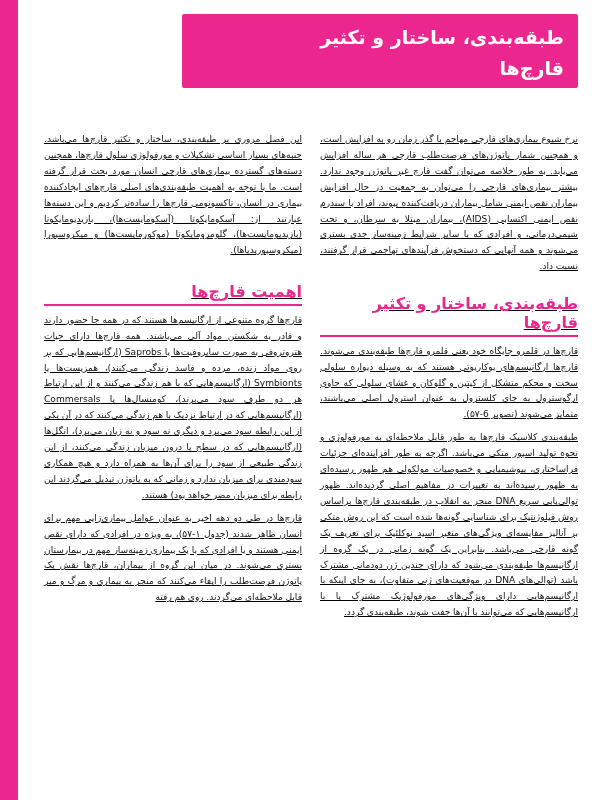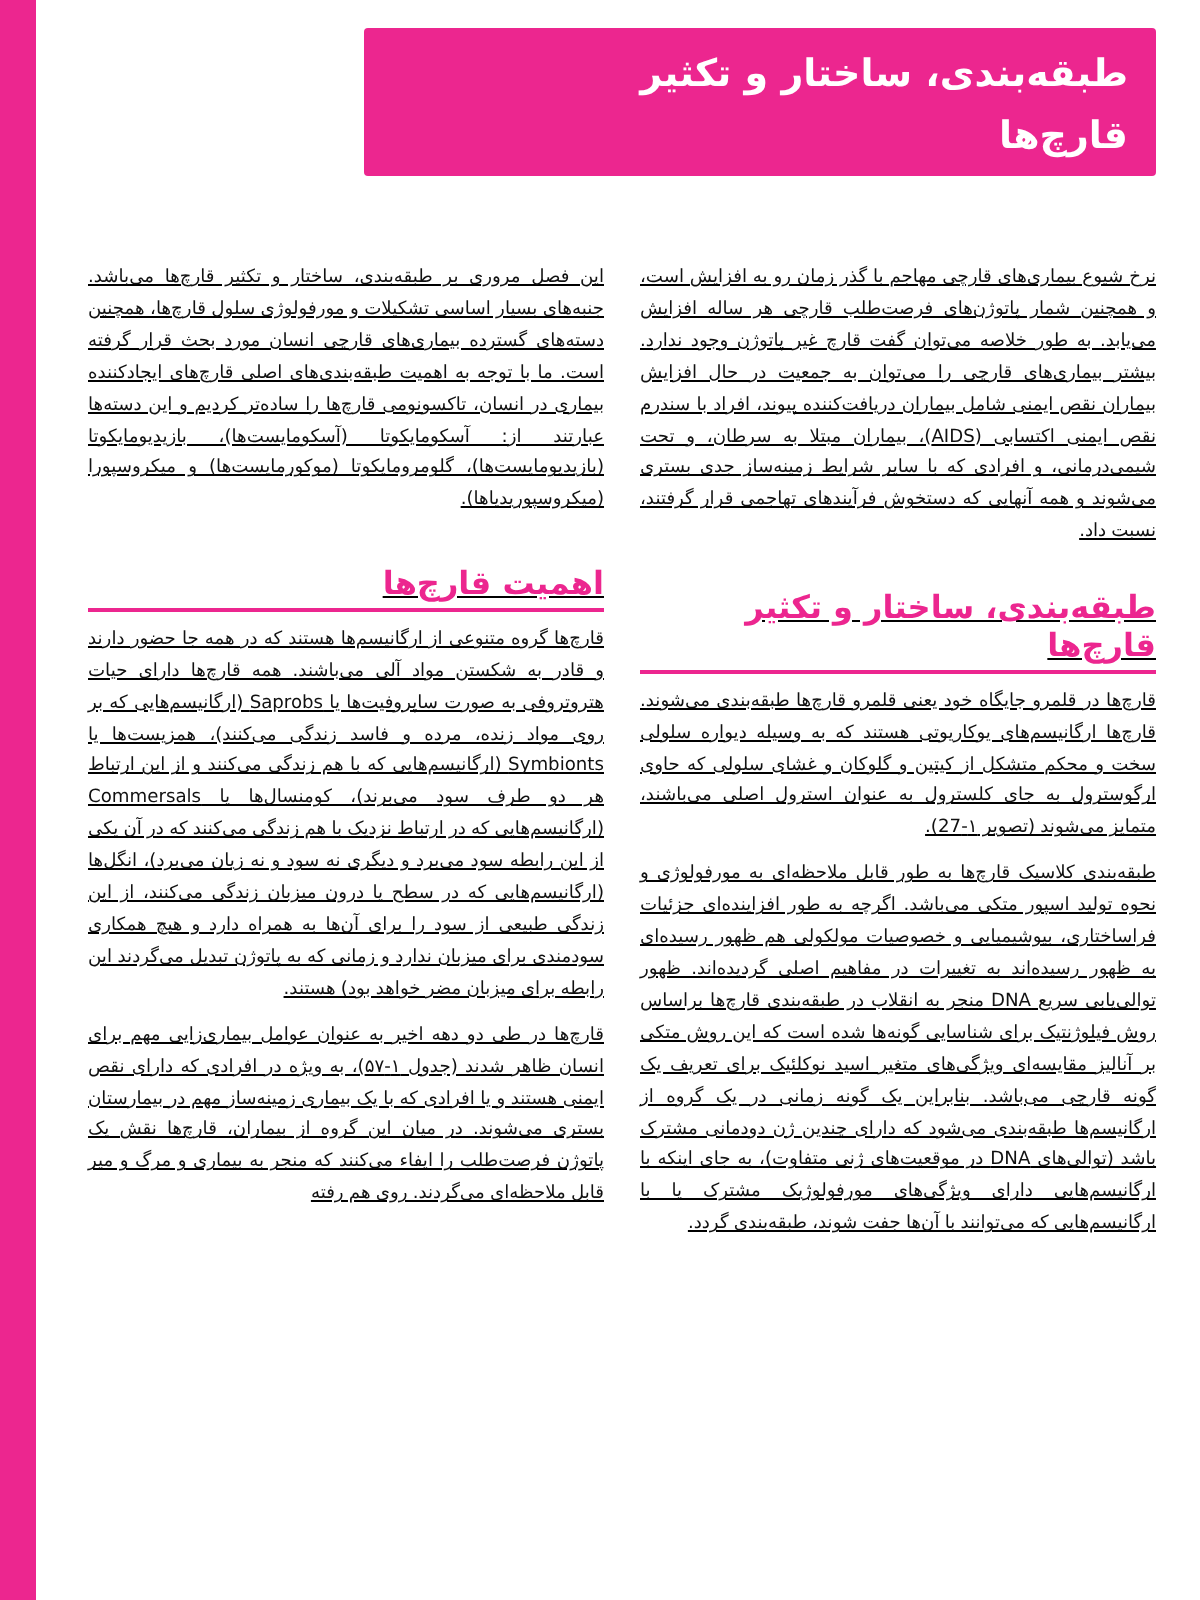--- a/index.html
+++ b/index.html
@@ -131,21 +131,21 @@
       <div class="chapter-number">۵۷</div>
     </div>
 
     <div class="columns">
 
       <div class="col">
         <p class="para">نرخ شیوع بیماری‌های قارچی مهاجم با گذر زمان رو به افزایش است، و همچنین شمار پاتوژن‌های فرصت‌طلب قارچی هر ساله افزایش می‌یابد. به طور خلاصه می‌توان گفت قارچ غیر پاتوژن وجود ندارد. بیشتر بیماری‌های قارچی را می‌توان به جمعیت در حال افزایش بیماران نقص ایمنی شامل بیماران دریافت‌کننده پیوند، افراد با سندرم نقص ایمنی اکتسابی (AIDS)، بیماران مبتلا به سرطان، و تحت شیمی‌درمانی، و افرادی که با سایر شرایط زمینه‌ساز جدی بستری می‌شوند و همه آنهایی که دستخوش فرآیندهای تهاجمی قرار گرفتند، نسبت داد.</p>
         <div class="spacer-6"></div>
         <div class="section-head">طبقه‌بندی، ساختار و تکثیر قارچ‌ها</div>
         <div class="rule"></div>
-        <p class="para">قارچ‌ها در قلمرو جایگاه خود یعنی قلمرو قارچ‌ها طبقه‌بندی می‌شوند. قارچ‌ها ارگانیسم‌های یوکاریوتی هستند که به وسیله دیواره سلولی سخت و محکم متشکل از کیتین و گلوکان و غشای سلولی که حاوی ارگوسترول به جای کلسترول به عنوان استرول اصلی می‌باشند، متمایز می‌شوند (تصویر ۱-27).</p>
+        <p class="para">قارچ‌ها در قلمرو جایگاه خود یعنی قلمرو قارچ‌ها طبقه‌بندی می‌شوند. قارچ‌ها ارگانیسم‌های یوکاریوتی هستند که به وسیله دیواره سلولی سخت و محکم متشکل از کیتین و گلوکان و غشای سلولی که حاوی ارگوسترول به جای کلسترول به عنوان استرول اصلی می‌باشند، متمایز می‌شوند (تصویر 6-۵۷).</p>
         <p class="para">طبقه‌بندی کلاسیک قارچ‌ها به طور قابل ملاحظه‌ای به مورفولوژی و نحوه تولید اسپور متکی می‌باشد. اگرچه به طور افزاینده‌ای جزئیات فراساختاری، بیوشیمیایی و خصوصیات مولکولی هم ظهور رسیده‌ای به ظهور رسیده‌اند به تغییرات در مفاهیم اصلی گردیده‌اند. ظهور توالی‌یابی سریع DNA منجر به انقلاب در طبقه‌بندی قارچ‌ها براساس روش فیلوژنتیک برای شناسایی گونه‌ها شده است که این روش متکی بر آنالیز مقایسه‌ای ویژگی‌های متغیر اسید نوکلئیک برای تعریف یک گونه قارچی می‌باشد. بنابراین یک گونه زمانی در یک گروه از ارگانیسم‌ها طبقه‌بندی می‌شود که دارای چندین ژن دودمانی مشترک باشد (توالی‌های DNA در موقعیت‌های ژنی متفاوت)، به جای اینکه با ارگانیسم‌هایی دارای ویژگی‌های مورفولوژیک مشترک یا با ارگانیسم‌هایی که می‌توانند با آن‌ها جفت شوند، طبقه‌بندی گردد.</p>
       </div>
 
       <div class="col">
         <p class="para">این فصل مروری بر طبقه‌بندی، ساختار و تکثیر قارچ‌ها می‌باشد. جنبه‌های بسیار اساسی تشکیلات و مورفولوژی سلول قارچ‌ها، همچنین دسته‌های گسترده بیماری‌های قارچی انسان مورد بحث قرار گرفته است. ما با توجه به اهمیت طبقه‌بندی‌های اصلی قارچ‌های ایجادکننده بیماری در انسان، تاکسونومی قارچ‌ها را ساده‌تر کردیم و این دسته‌ها عبارتند از: آسکومایکوتا (آسکومایست‌ها)، بازیدیومایکوتا (بازیدیومایست‌ها)، گلومرومایکوتا (موکورمایست‌ها) و میکروسپورا (میکروسپوریدیاها).</p>
         <div class="spacer-10"></div>
         <div class="section-head">اهمیت قارچ‌ها</div>
         <div class="rule"></div>
         <p class="para">قارچ‌ها گروه متنوعی از ارگانیسم‌ها هستند که در همه جا حضور دارند و قادر به شکستن مواد آلی می‌باشند. همه قارچ‌ها دارای حیات هتروتروفی به صورت ساپروفیت‌ها یا Saprobs (ارگانیسم‌هایی که بر روی مواد زنده، مرده و فاسد زندگی می‌کنند)، همزیست‌ها یا Symbionts (ارگانیسم‌هایی که با هم زندگی می‌کنند و از این ارتباط هر دو طرف سود می‌برند)، کومنسال‌ها یا Commersals (ارگانیسم‌هایی که در ارتباط نزدیک با هم زندگی می‌کنند که در آن یکی از این رابطه سود می‌برد و دیگری نه سود و نه زیان می‌برد)، انگل‌ها (ارگانیسم‌هایی که در سطح یا درون میزبان زندگی می‌کنند، از این زندگی طبیعی از سود را برای آن‌ها به همراه دارد و هیچ همکاری سودمندی برای میزبان ندارد و زمانی که به پاتوژن تبدیل می‌گردند این رابطه برای میزبان مضر خواهد بود) هستند.</p>
         <p class="para">قارچ‌ها در طی دو دهه اخیر به عنوان عوامل بیماری‌زایی مهم برای انسان ظاهر شدند (جدول ۱-۵۷)، به ویژه در افرادی که دارای نقص ایمنی هستند و یا افرادی که با یک بیماری زمینه‌ساز مهم در بیمارستان بستری می‌شوند. در میان این گروه از بیماران، قارچ‌ها نقش یک پاتوژن فرصت‌طلب را ایفاء می‌کنند که منجر به بیماری و مرگ و میر قابل ملاحظه‌ای می‌گردند. روی هم رفته</p>

